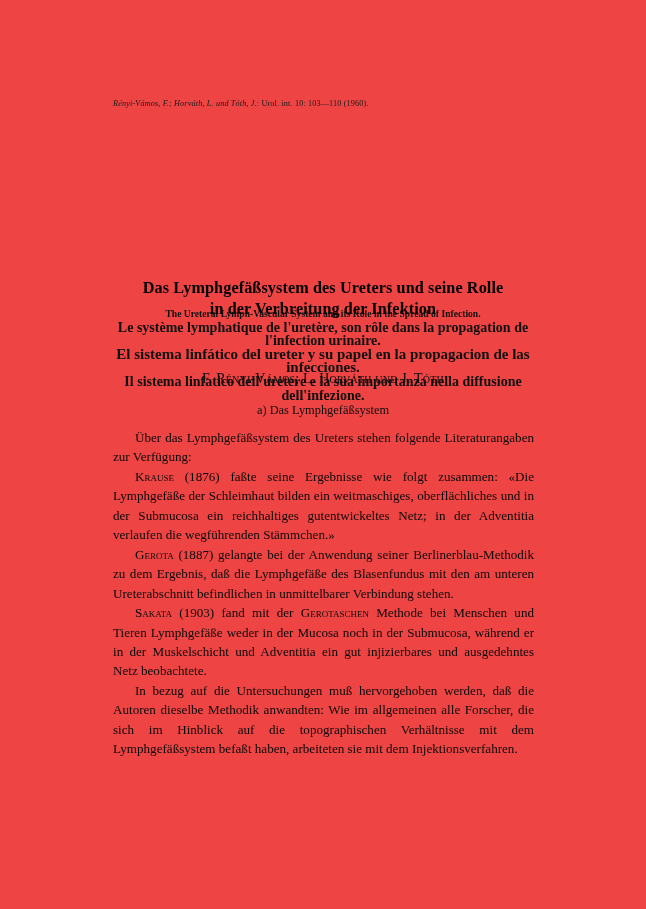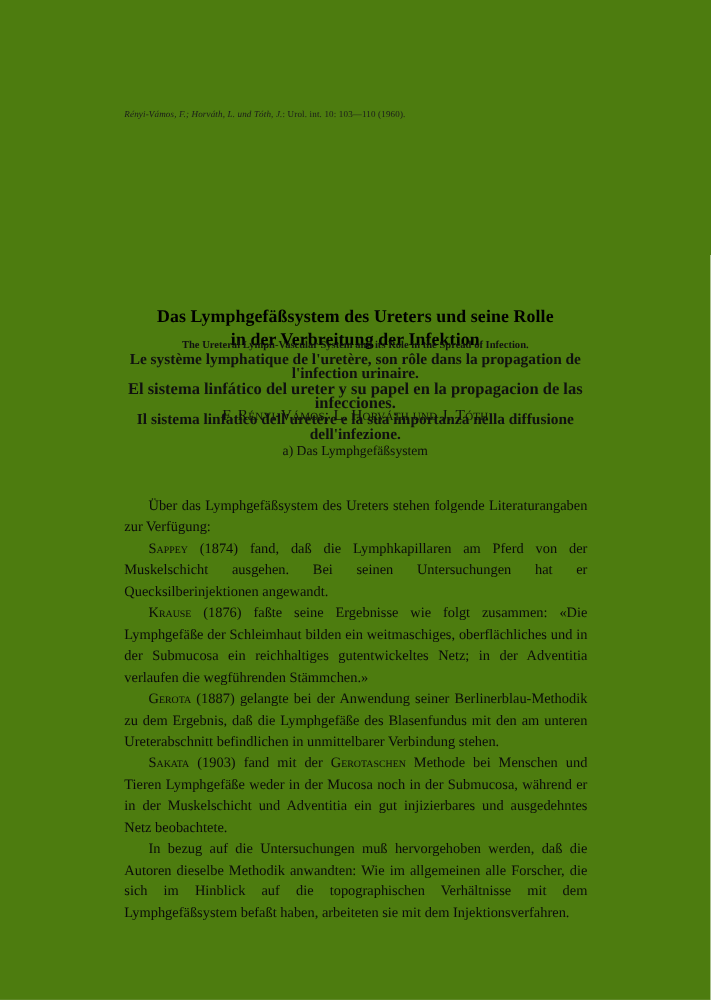--- a/index.html
+++ b/index.html
@@ -9,21 +9,21 @@
     background: #ffffff;
   }
   body {
     font-family: "Liberation Serif", "DejaVu Serif", serif;
     color: #111111;
   }
   .page {
     position: relative;
     width: 646px;
     height: 909px;
-    background: #4d7c0f;
+    background: #ef4444;
     overflow: hidden;
     box-sizing: border-box;
   }
 
   
   .running-head {
     position: absolute;
     left: 113px;
     top: 99px;
     width: 440px;
@@ -111,21 +111,21 @@
     width: 420px;
     text-align: center;
     font-size: 12.4px;
     color: #0d0d0d;
   }
 
   
   .body-text {
     position: absolute;
     left: 113px;
-    top: 450px;
+    top: 428px;
     width: 421px;
     font-size: 13.1px;
     line-height: 19.45px;
     text-align: justify;
     color: #0a0a0a;
     hyphens: manual;
   }
   .body-text p {
     margin: 0;
     text-indent: 22px;
@@ -159,20 +159,19 @@
     <span class="sub sub-es">El sistema linfático del ureter y su papel en la propagacion de las infecciones.</span>
     <span class="sub sub-it">Il sistema linfatico dell'uretere e la sua importanza nella diffusione dell'infezione.</span>
   </div>
 
   <div class="byline">F. Rényi-Vámos; L. Horváth und J. Tóth</div>
 
   <div class="section-heading">a) Das Lymphgefäßsystem</div>
 
   <div class="body-text">
     <p>Über das Lymphgefäßsystem des Ureters stehen folgende Literaturangaben zur Verfügung:</p>
-    <p><span class="cite">Sappey</span> (1874) fand, daß die Lymphkapillaren am Pferd von der Muskelschicht ausgehen. Bei seinen Untersuchungen hat er Quecksilberinjektionen angewandt.</p>
     <p><span class="cite">Krause</span> (1876) faßte seine Ergebnisse wie folgt zusammen: «Die Lymphgefäße der Schleimhaut bilden ein weitmaschiges, oberflächliches und in der Submucosa ein reichhaltiges gutentwickeltes Netz; in der Adventitia verlaufen die wegführenden Stämmchen.»</p>
     <p><span class="cite">Gerota</span> (1887) gelangte bei der Anwendung seiner Berlinerblau-Methodik zu dem Ergebnis, daß die Lymphgefäße des Blasenfundus mit den am unteren Ureterabschnitt befindlichen in unmittelbarer Verbindung stehen.</p>
     <p><span class="cite">Sakata</span> (1903) fand mit der <span class="cite">Gerotaschen</span> Methode bei Menschen und Tieren Lymphgefäße weder in der Mucosa noch in der Submucosa, während er in der Muskelschicht und Adventitia ein gut injizierbares und ausgedehntes Netz beobachtete.</p>
     <p>In bezug auf die Untersuchungen muß hervorgehoben werden, daß die Autoren dieselbe Methodik anwandten: Wie im allgemeinen alle Forscher, die sich im Hinblick auf die topographischen Verhältnisse mit dem Lymphgefäßsystem befaßt haben, arbeiteten sie mit dem Injektionsverfahren.</p>
   </div>
 
 </div>
 
 </body></html>

